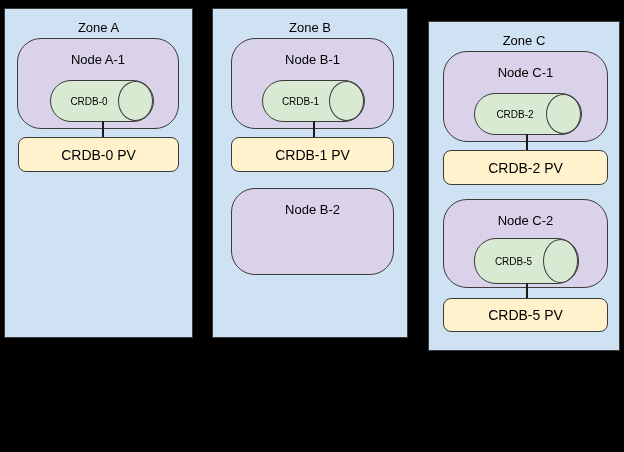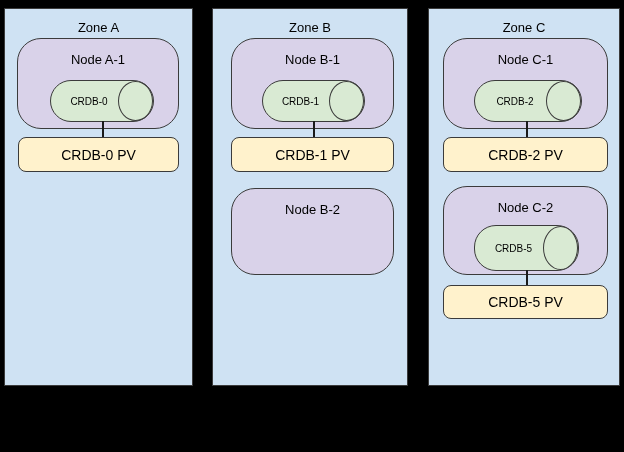--- a/index.html
+++ b/index.html
@@ -2,26 +2,26 @@
 <html><head>
 <meta charset="utf-8">
 <style>
   html, body { margin:0; padding:0; }
   body { background:#000; font-family:"Liberation Sans", sans-serif; }
   .canvas {
     position:relative; width:624px; height:452px;
     background:#000; overflow:hidden; color:#000;
   }
   .zone {
-    position:absolute; top:8px; height:378px;
+    position:absolute; top:8px; height:330px;
     background:#cfe2f3; border:1px solid #3b3b3b; box-sizing:border-box;
   }
   .z-a { left:4px;   width:189px; }
   .z-b { left:212px; width:196px; }
-  .z-c { left:428px; width:192px; }
+  .z-c { left:428px; width:192px;margin-top:13px; }
   .zone-label {
     position:absolute; top:11px; left:0; right:0;
     text-align:center; font-size:13px;
   }
   .node {
     position:absolute; background:#d9d2e9; border:1px solid #3b3b3b;
     border-radius:24px; box-sizing:border-box;
   }
   .n-a1 { left:12px; top:29px;  width:162px; height:91px; }
   .n-b1 { left:18px; top:29px;  width:163px; height:91px;padding-left:8px; }

